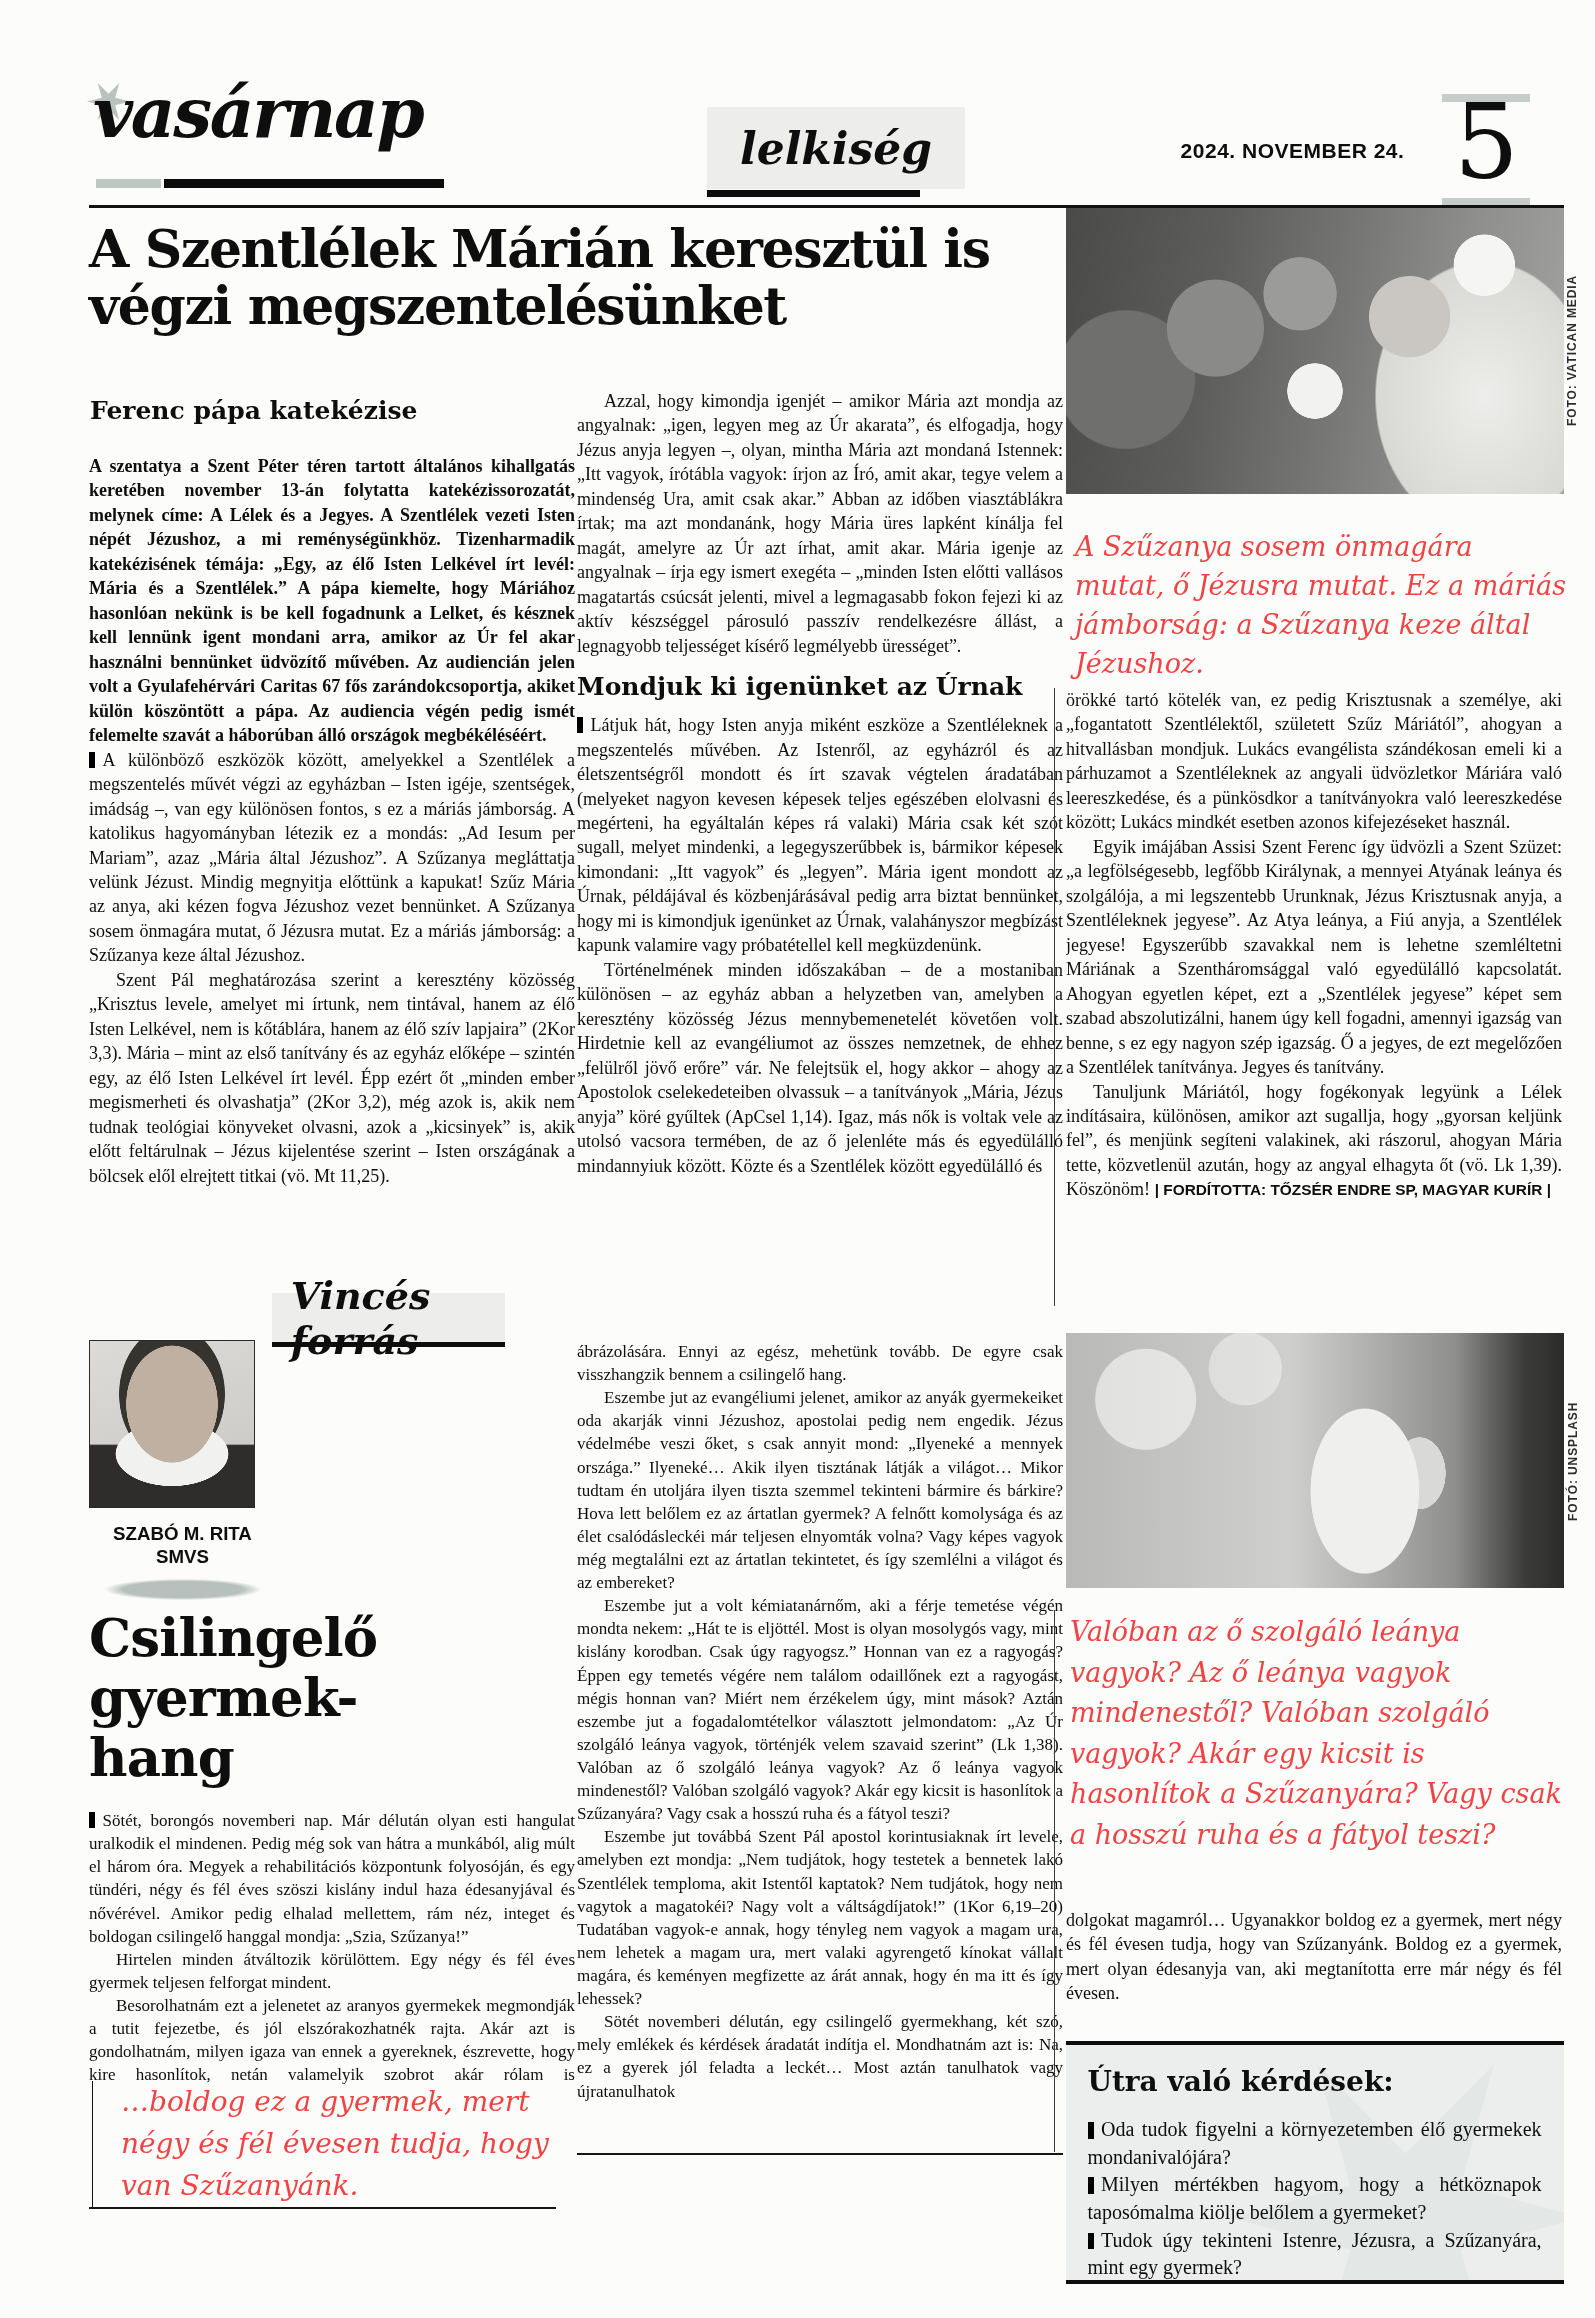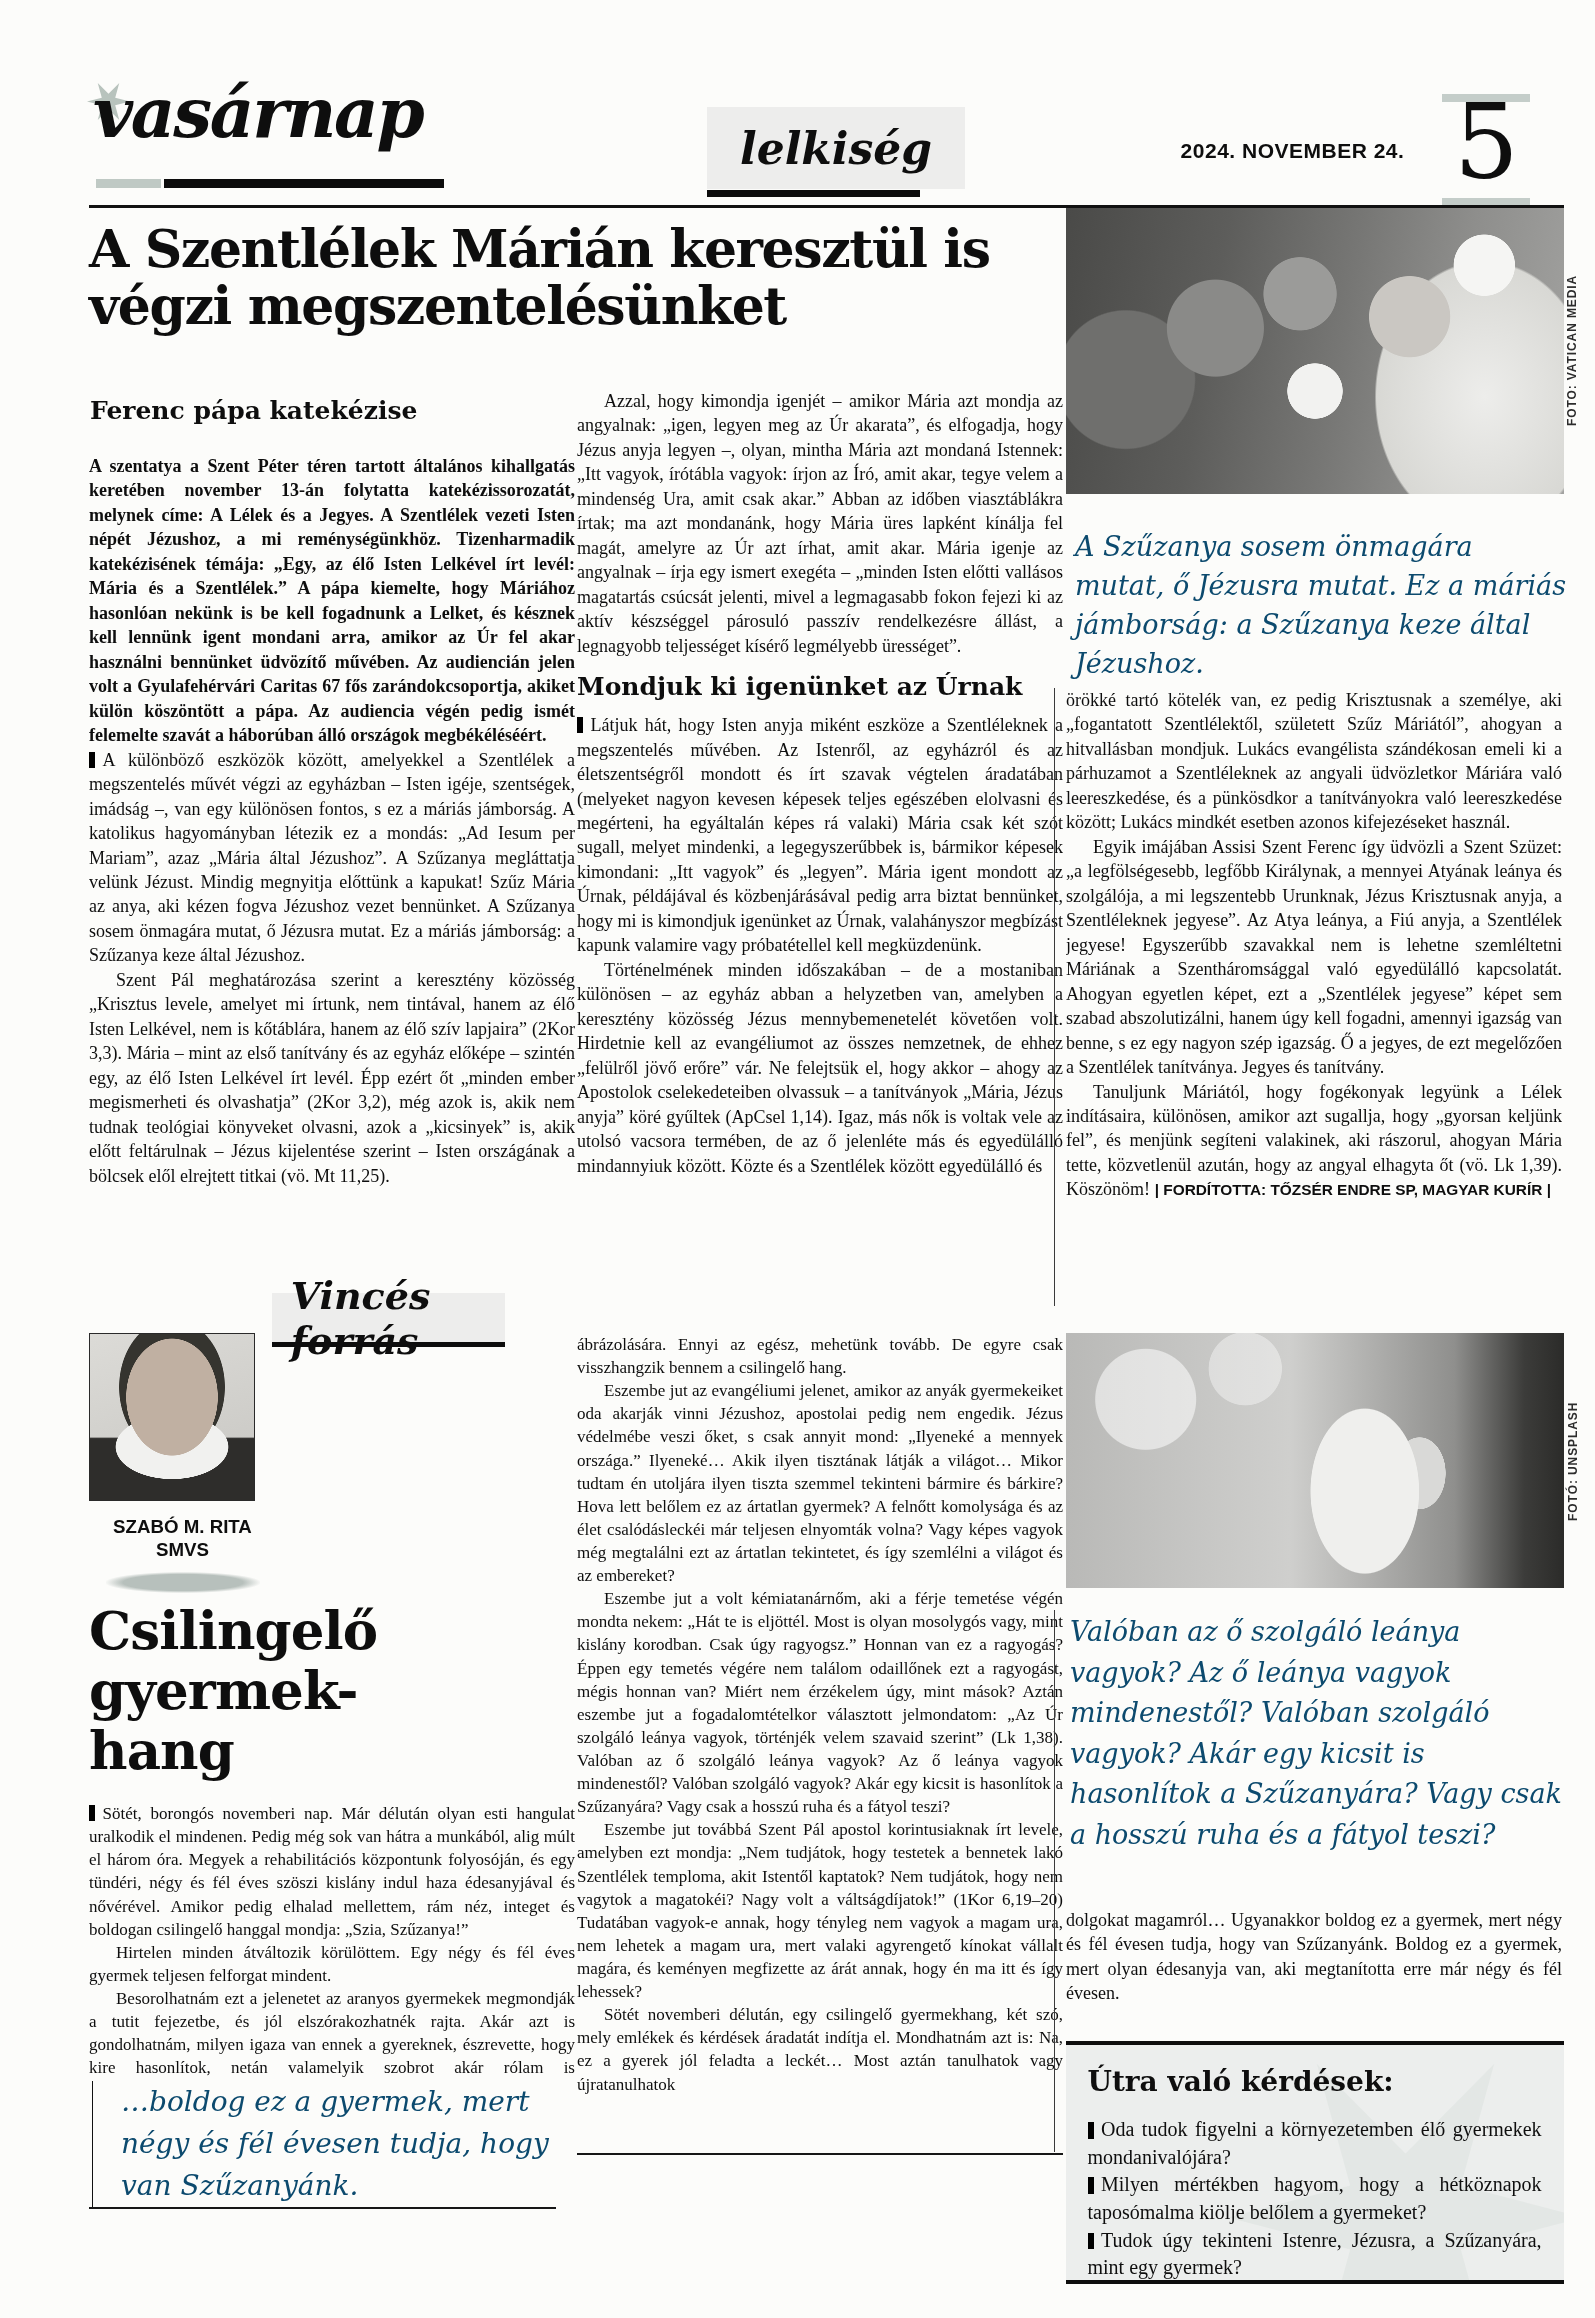--- a/index.html
+++ b/index.html
@@ -41,29 +41,29 @@
       radial-gradient(circle 41px at 69% 38%, #cac7c2 0 98%, transparent 100%),
       radial-gradient(ellipse 196px 243px at 84% 66%, #ededeb 0%, #d8d8d4 55%, transparent 56%),
       radial-gradient(circle 28px at 50% 64%, #f2f2f0 0 98%, transparent 100%),
       radial-gradient(circle 49px at 30% 42%, #8a8a88 0 98%, transparent 100%),
       radial-gradient(circle 70px at 12% 60%, #6f6f6d 0 98%, transparent 100%),
       radial-gradient(circle 37px at 47% 30%, #9b9b99 0 98%, transparent 100%),
       linear-gradient(100deg, #4a4a48 0%, #5d5d5b 30%, #777775 55%, #8e8e8c 75%, #a3a3a1 100%);}
   .vcredit{position:absolute;writing-mode:vertical-rl;transform:rotate(180deg);
            font-family:"Liberation Sans",sans-serif;font-weight:bold;font-size:12px;
            letter-spacing:0.9px;color:#2c2c2c;text-align:center;}
-  .quote{position:absolute;font-family:"DejaVu Serif",serif;font-style:italic;color:#0c4a6e;text-align:left;}
+  .quote{position:absolute;font-family:"DejaVu Serif",serif;font-style:italic;color:#ef4444;text-align:left;}
   .q1{left:1075px;top:528px;width:491px;font-size:27px;line-height:1.44;}
   .colrule{position:absolute;width:1.4px;background:#3a3a3a;}
 
   
   .label-box{left:272px;top:1293px;width:214px;height:49px;background:#ededec;border-bottom:5.1px solid #0d0d0d;
              display:flex;align-items:center;padding-left:18.7px;box-sizing:content-box;}
   .label-box span{font-family:"DejaVu Serif",serif;font-style:italic;font-weight:bold;font-size:38px;}
-  .a2col{font-size:17px;}
+  .a2col{font-size:17px;margin-top:7px;}
   .author-card{float:left;width:187px;margin:0 19.6px 8.4px 0;}
   .author-photo{width:166px;height:168px;border:1.4px solid #2a2a2a;box-sizing:border-box;background:
       radial-gradient(ellipse 47px 60px at 50% 38%, #c0b0a2 0 97%, transparent 98%),
       radial-gradient(ellipse 70px 40px at 50% 68%, #f1f1ef 0 80%, transparent 81%),
       linear-gradient(to bottom, rgba(0,0,0,0) 0 62%, #2e2d2b 63%),
       radial-gradient(ellipse 75px 96px at 50% 32%, #35342f 0 70%, transparent 71%),
       linear-gradient(160deg, #dcdbd7, #c7c6c2);}
   .author-name{margin-top:14px;text-align:center;font-family:"Liberation Sans",sans-serif;
                font-weight:bold;font-size:18.7px;line-height:1.25;}
   .shadow-ellipse{width:154px;height:20.6px;margin:10.3px auto 0;

